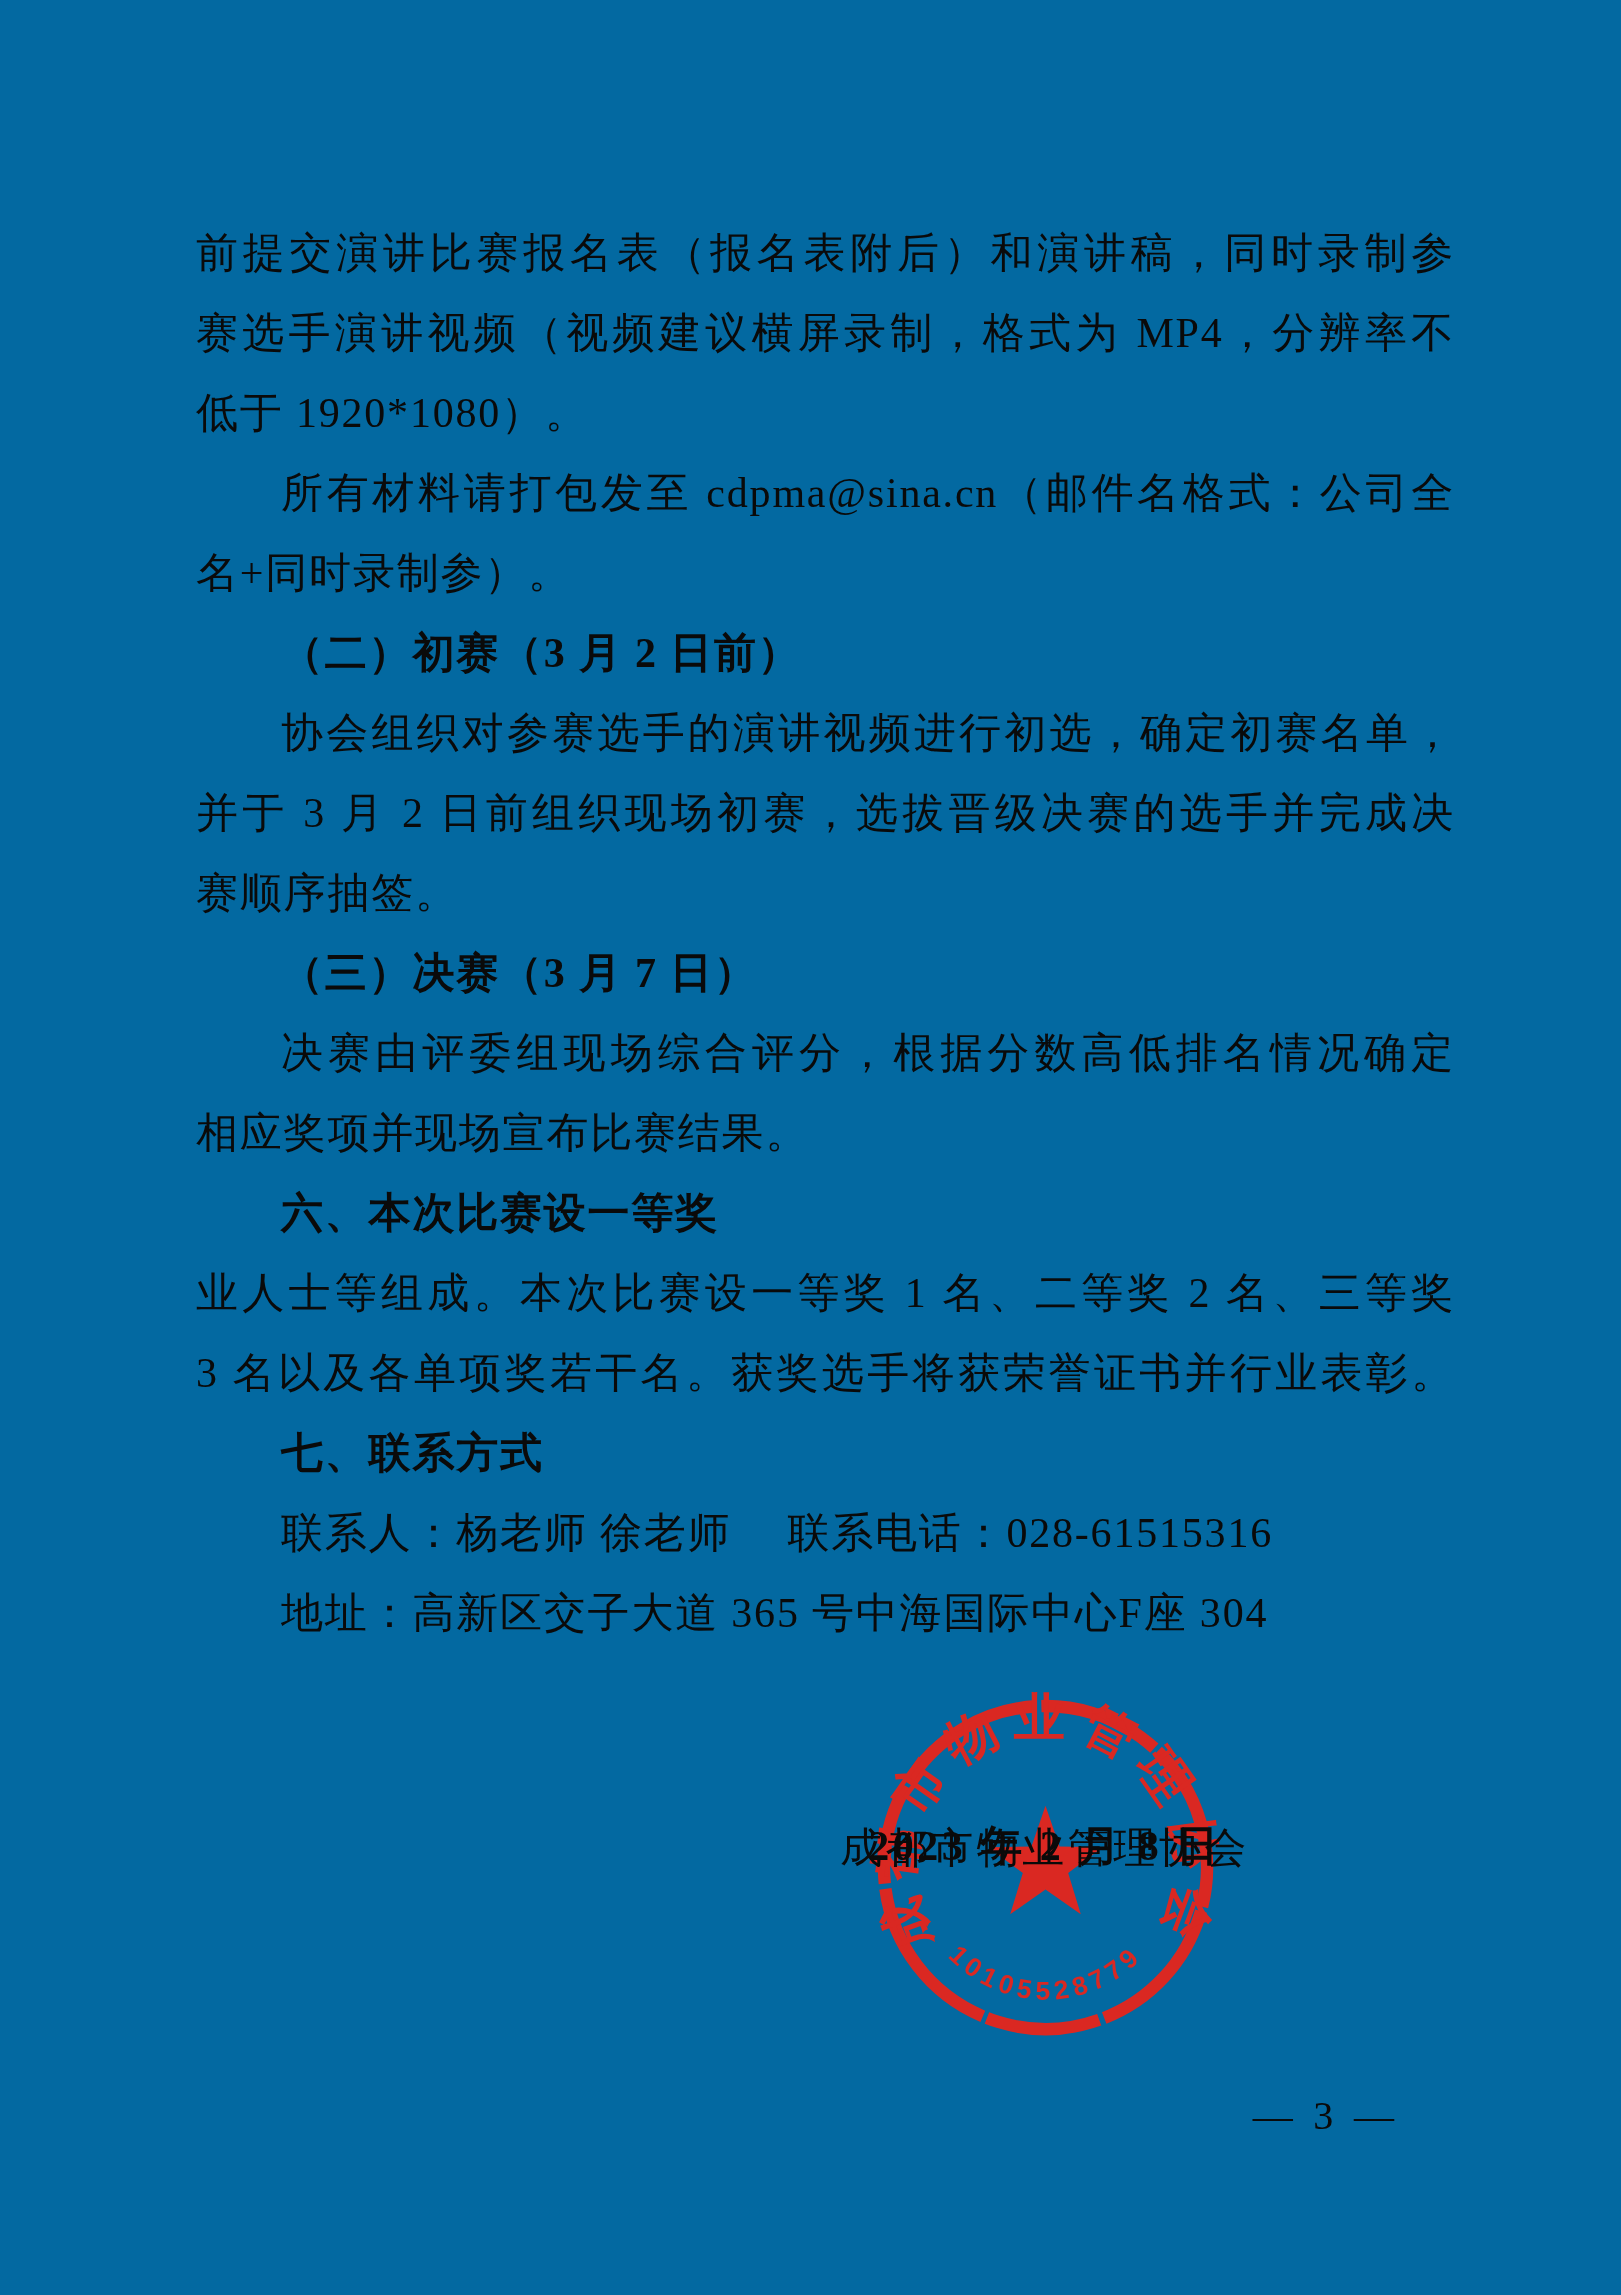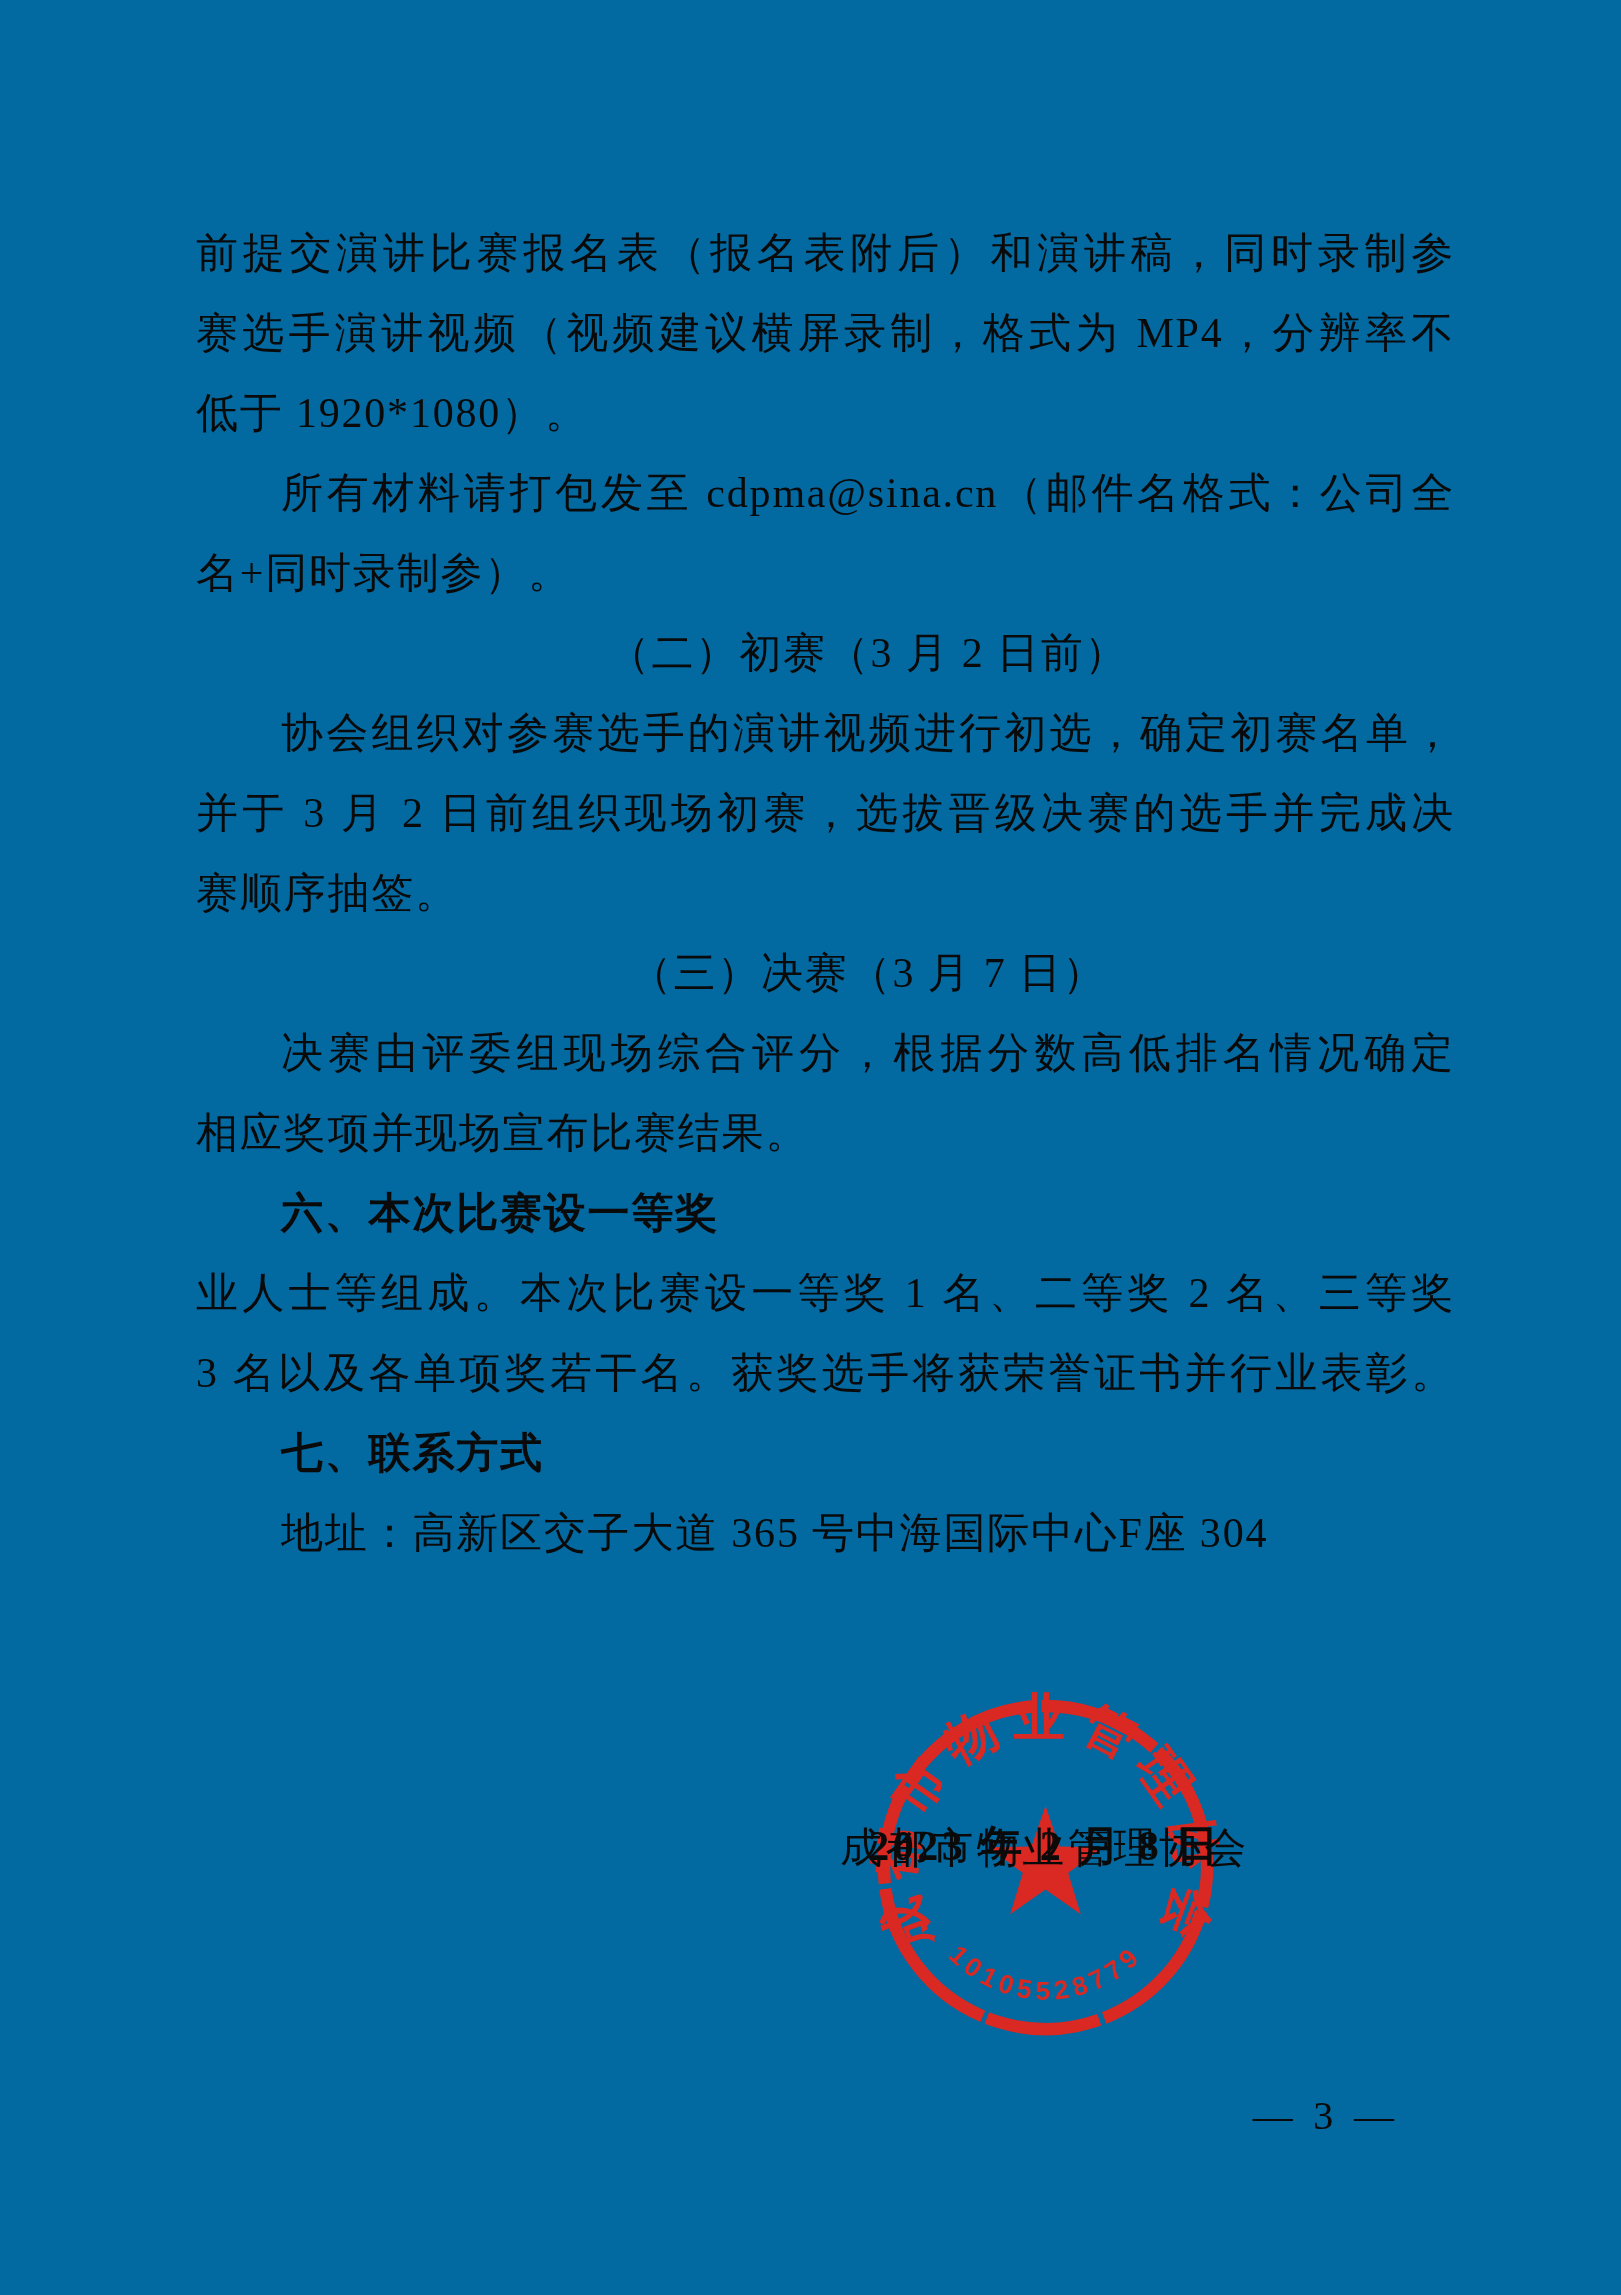--- a/index.html
+++ b/index.html
@@ -23,21 +23,21 @@
     letter-spacing:1.8px;
     white-space:nowrap;
     text-align:left;
   }
   .line.j{
     white-space:normal;
     text-align:justify;
     text-align-last:justify;
   }
   .line.ind{ text-indent:85px; }
-  .line.sub{ font-weight:normal;text-align:center; }
+  .line.sub{ font-weight:bold; }
   .line.hd{
     font-family:"Liberation Sans", sans-serif;
     font-weight:bold;
   }
   .sig{
     position:absolute;
     left:798px;width:494px;
     text-align:center;
     font-size:42px;
     letter-spacing:3.5px;
@@ -89,20 +89,21 @@
     <div class="line j ind">协会组织对参赛选手的演讲视频进行初选，确定初赛名单，</div>
     <div class="line j">并于 3 月 2 日前组织现场初赛，选拔晋级决赛的选手并完成决</div>
     <div class="line">赛顺序抽签。</div>
     <div class="line sub ind">（三）决赛（3 月 7 日）</div>
     <div class="line j ind">决赛由评委组现场综合评分，根据分数高低排名情况确定</div>
     <div class="line">相应奖项并现场宣布比赛结果。</div>
     <div class="line hd ind">六、本次比赛设一等奖</div>
     <div class="line j">业人士等组成。本次比赛设一等奖 1 名、二等奖 2 名、三等奖</div>
     <div class="line j">3 名以及各单项奖若干名。获奖选手将获荣誉证书并行业表彰。</div>
     <div class="line hd ind">七、联系方式</div>
+    <div class="line ind">联系人：杨老师 徐老师　 联系电话：028-61515316</div>
     <div class="line ind">地址：高新区交子大道 365 号中海国际中心F座 304</div>
   </div>
 
   <svg class="seal" viewBox="-200 -200 400 400" aria-hidden="true">
     <g>
       <circle r="183" fill="none" stroke-width="14" stroke-dasharray="165 6 130 5 190 6 115 5 175 6 140 5 192 5" transform="rotate(17)" stroke="#e3261d"></circle>
     </g>
     <path id="sealTopArc" d="M -136 63 A 150 150 0 1 1 136 63" fill="none"></path>
     <path id="sealBotArc" d="M -116 95 A 150 150 0 0 0 116 95" fill="none"></path>
     <text class="seal-ring-text" text-anchor="middle" fill="#e3261d">

